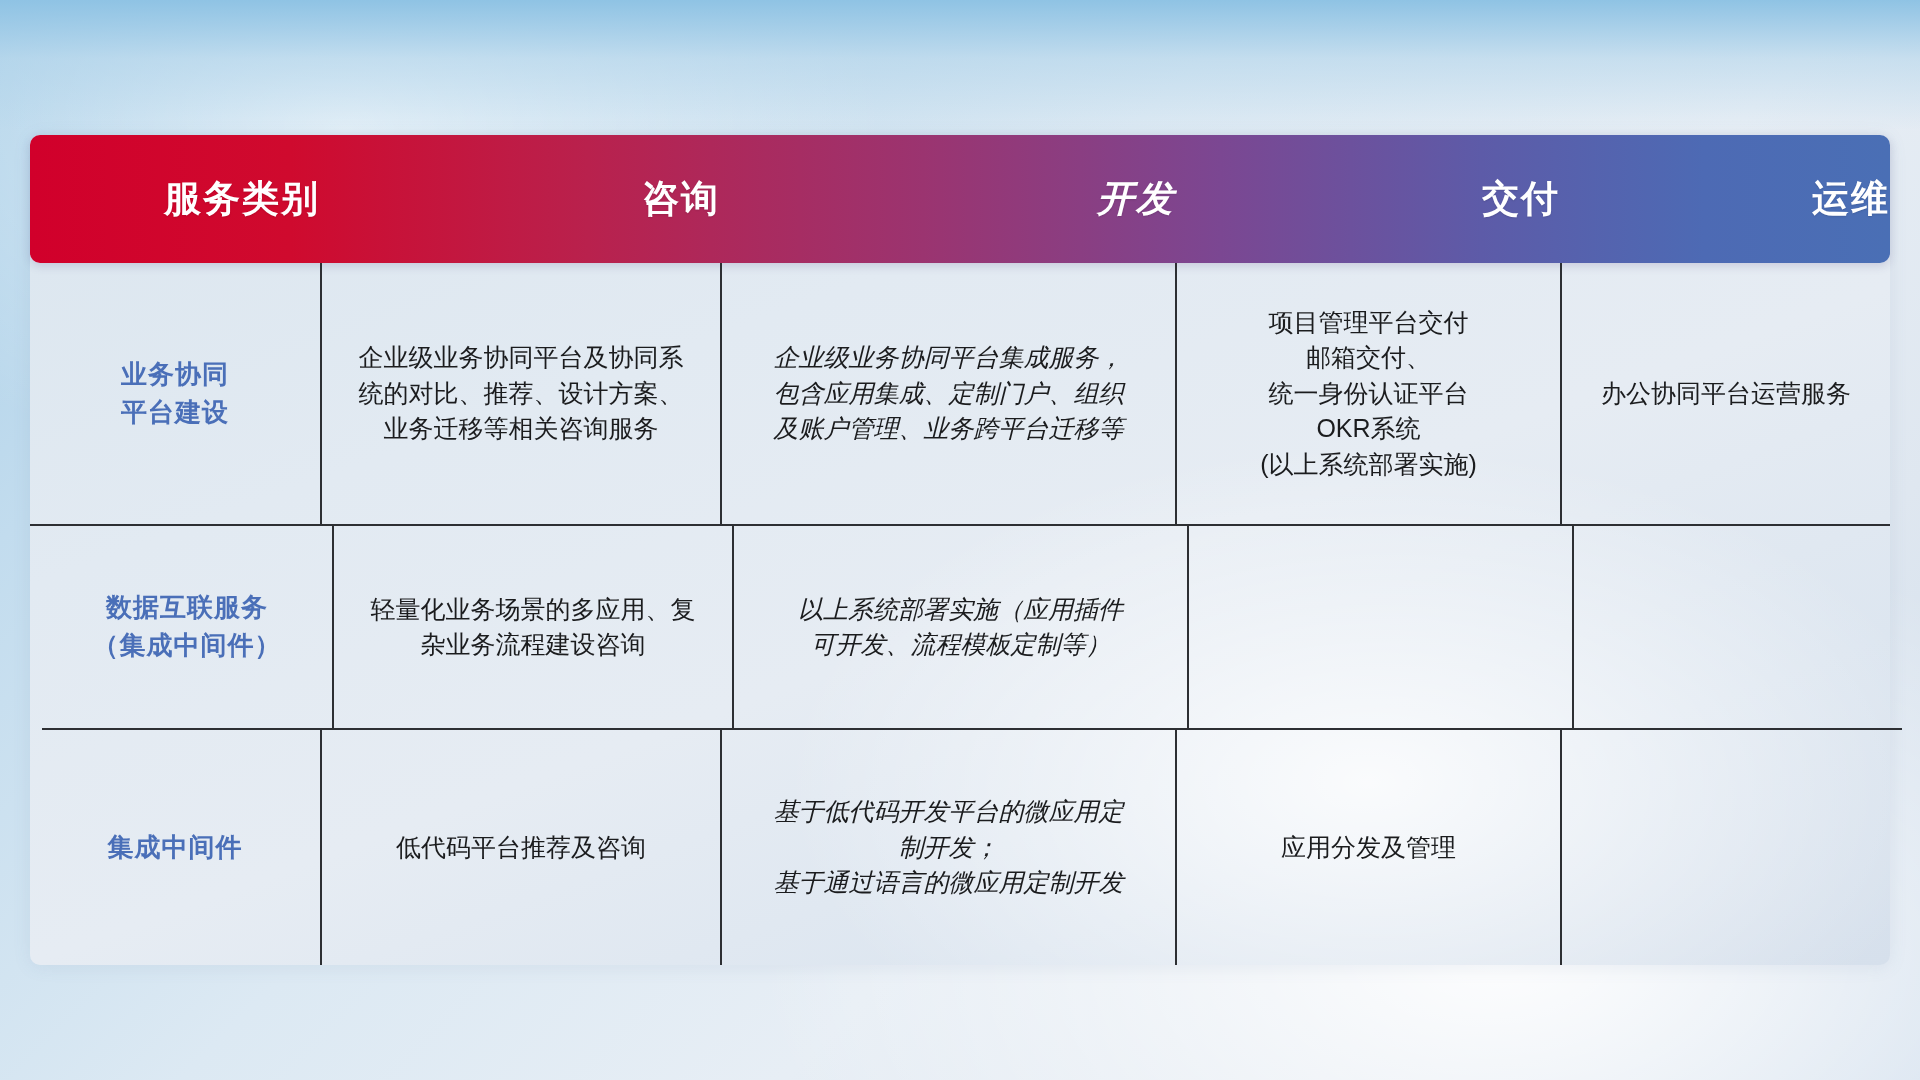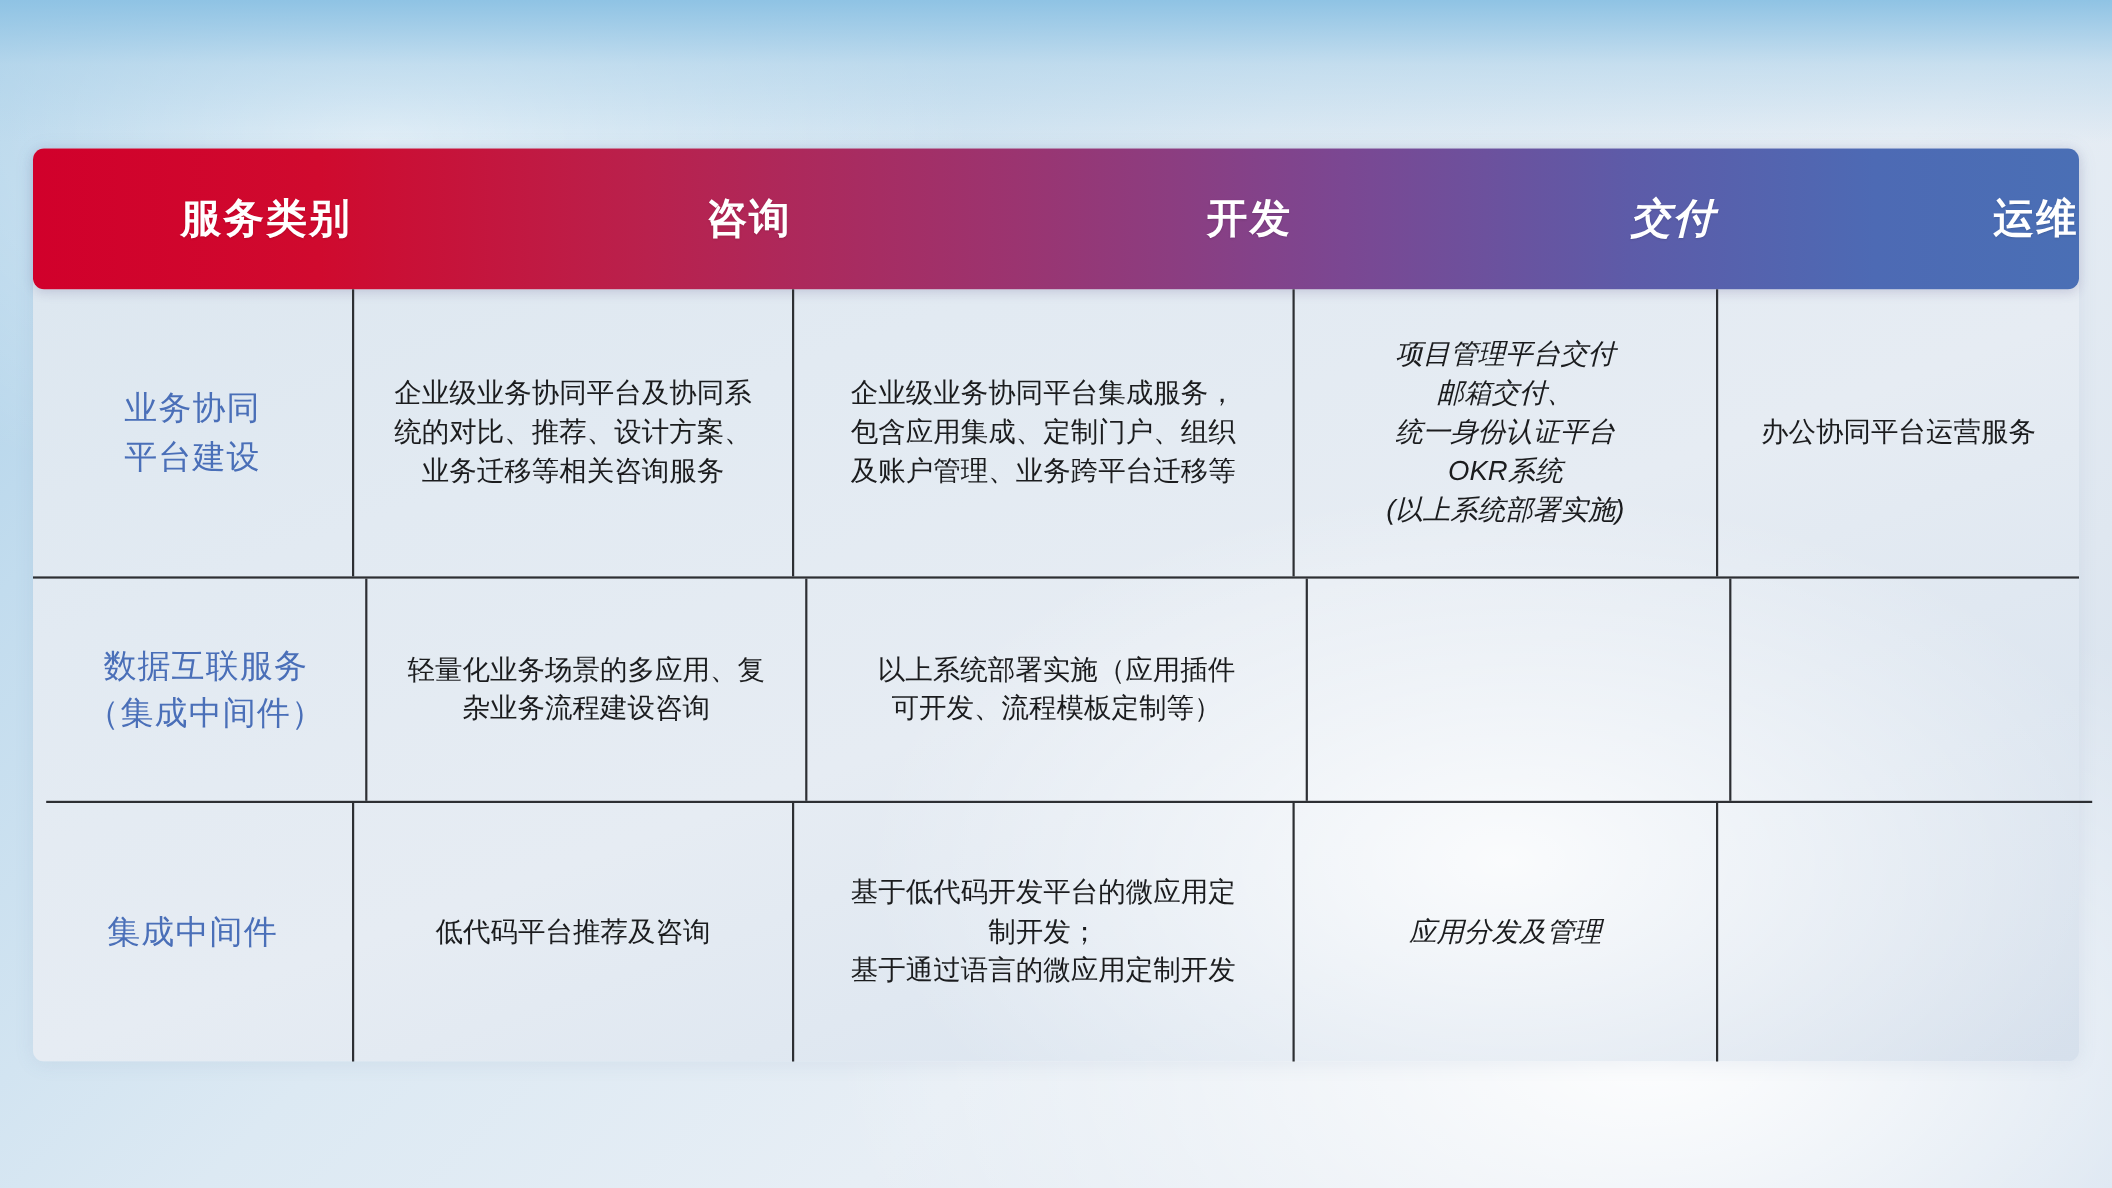--- a/index.html
+++ b/index.html
@@ -105,31 +105,31 @@
     text-align: center;
     color: #1b1c1e;
     font-size: 25px;
     line-height: 1.42;
   }
   .cell.with-left-border {
     border-left: 2px solid #2d2f33;
   }
   .cell-label {
     color: #4a6fb8;
-    font-size: 30px;
-    font-weight: normal;
+    font-size: 26px;
+    font-weight: bold;
     line-height: 1.45;
     letter-spacing: 1px;
   }
 
   
   .c0 { width: 290px; }
   .c1 { width: 400px; }
-  .c2 { width: 455px; }
-  .c3 { width: 385px; font-style: italic; }
+  .c2 { width: 455px; font-style: italic; }
+  .c3 { width: 385px; }
   .c4 { width: 330px; }
 
   .cell-text { white-space: pre-line; }
 </style>
 </head>
 <body>
 
 <div id="page">
 
   <div id="table-card">

